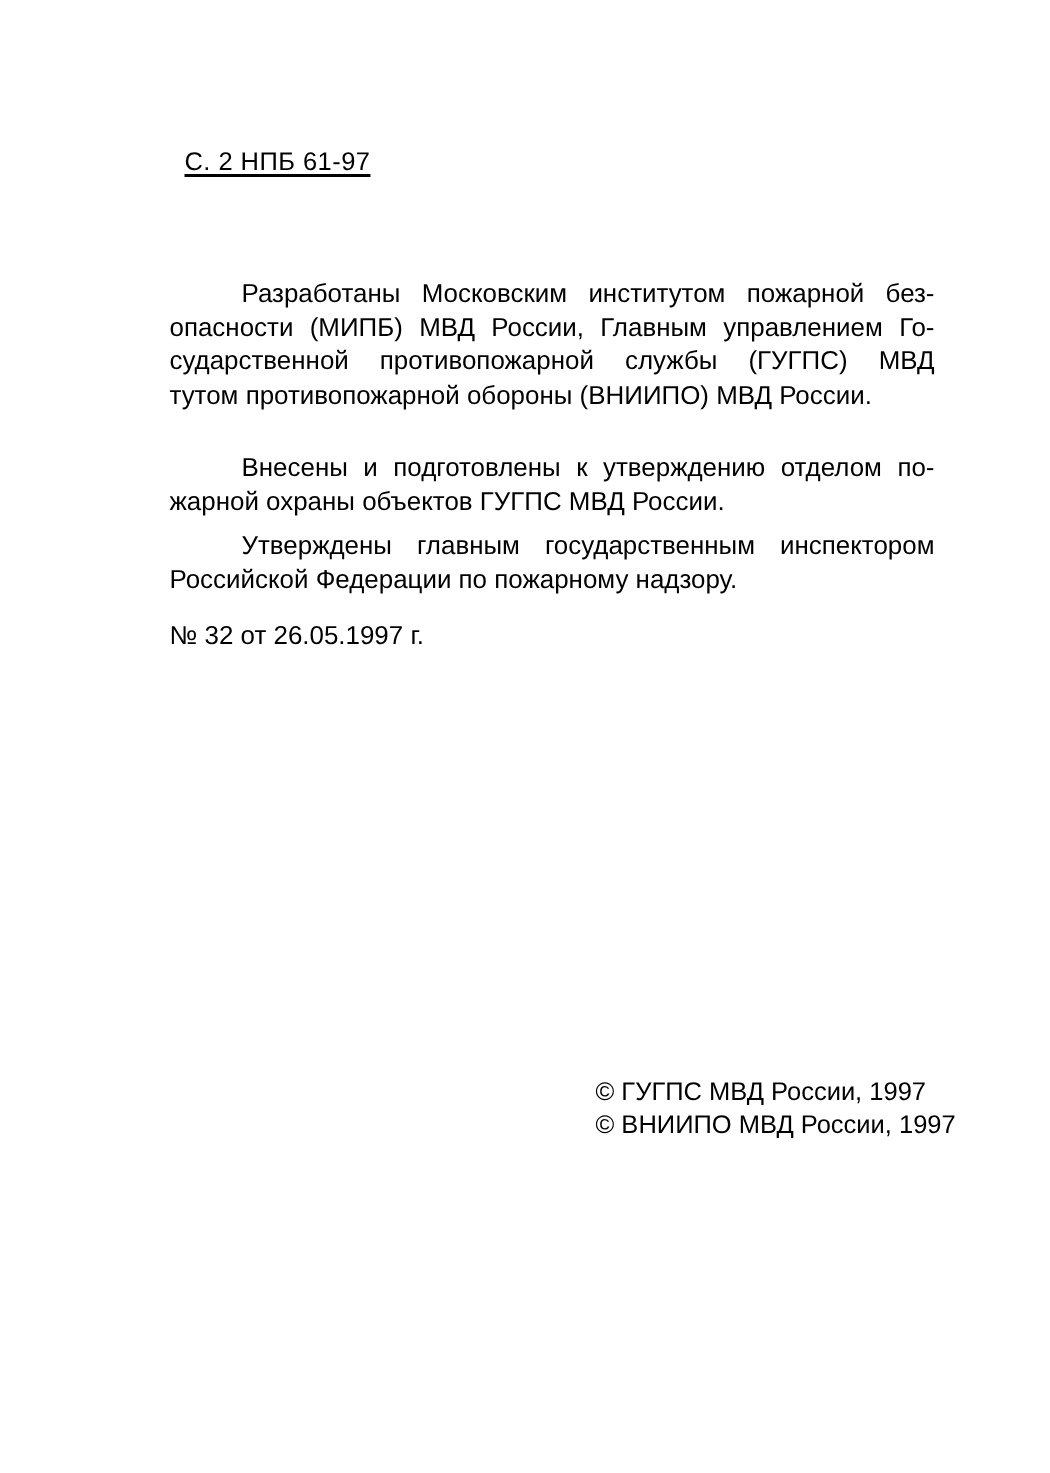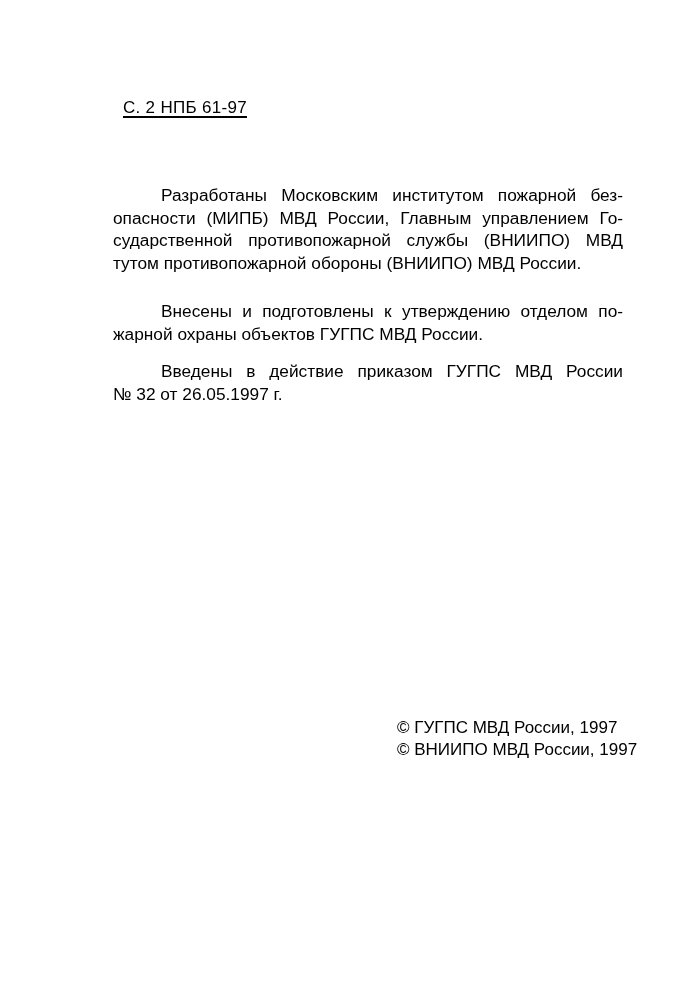--- a/index.html
+++ b/index.html
@@ -14,29 +14,32 @@
 </style>
 </head>
 <body>
 
 <div class="header">С. 2 НПБ 61-97</div>
 
 <div class="body">
   <div class="p" style="margin-bottom:26px;">
     <span class="line indent">Разработаны Московским институтом пожарной без-</span>
     <span class="line">опасности (МИПБ) МВД России, Главным управлением Го-</span>
-    <span class="line">сударственной противопожарной службы (ВНИИПО) МВД</span>
+    <span class="line">сударственной противопожарной службы (ГУГПС) МВД</span>
     <span class="line last">тутом противопожарной обороны (ВНИИПО) МВД России.</span>
   </div>
-  <div class="p" style="margin-bottom:15px;">
+  <div class="p" style="margin-bottom:7px;">
     <span class="line indent">Внесены и подготовлены к утверждению отделом по-</span>
     <span class="line last">жарной охраны объектов ГУГПС МВД России.</span>
   </div>
   <div class="p" style="margin-bottom:15px;">
-    <span class="line indent">Введены в действие приказом ГУГПС МВД России</span>
+    <span class="line indent">Утверждены главным государственным инспектором</span>
+    <span class="line last">Российской Федерации по пожарному надзору.</span>
+  </div>
+  <div class="p" style="margin-bottom:15px;">
     <span class="line last">№ 32 от 26.05.1997 г.</span>
   </div>
 </div>
 
 <div class="copyright">
   <div>© ГУГПС МВД России, 1997</div>
   <div>© ВНИИПО МВД России, 1997</div>
 </div>
 
 </body></html>

